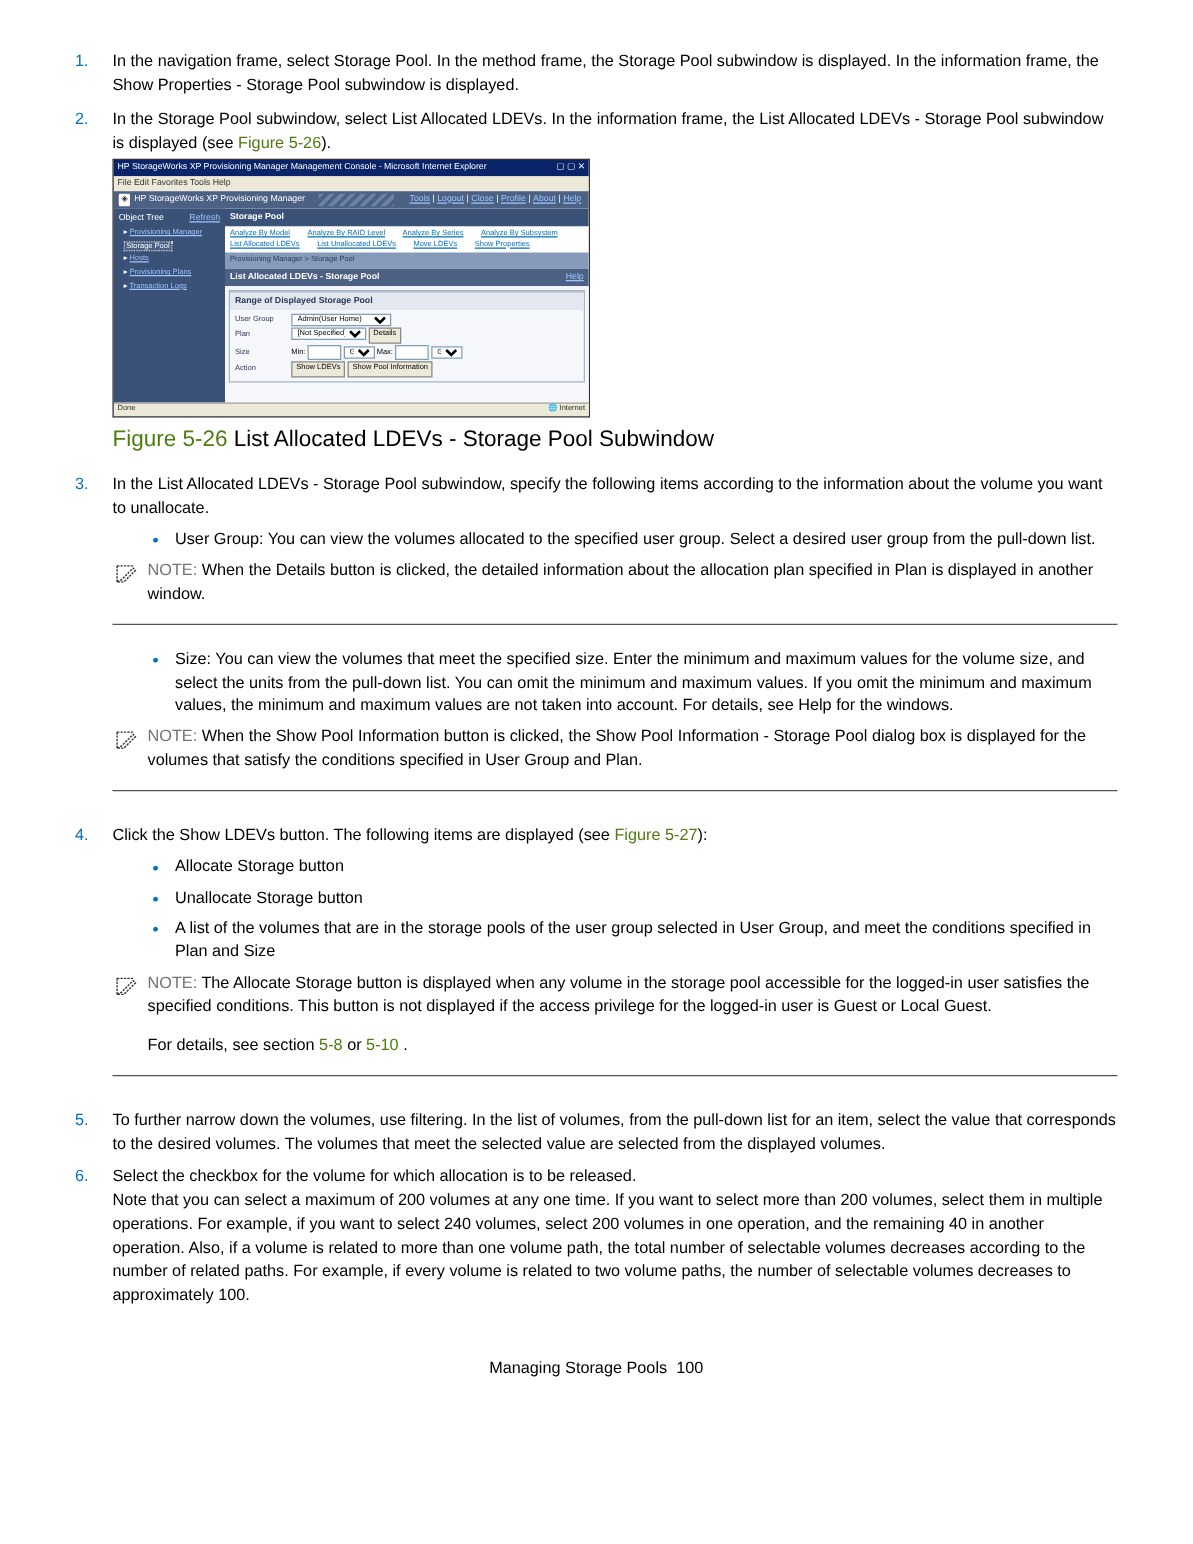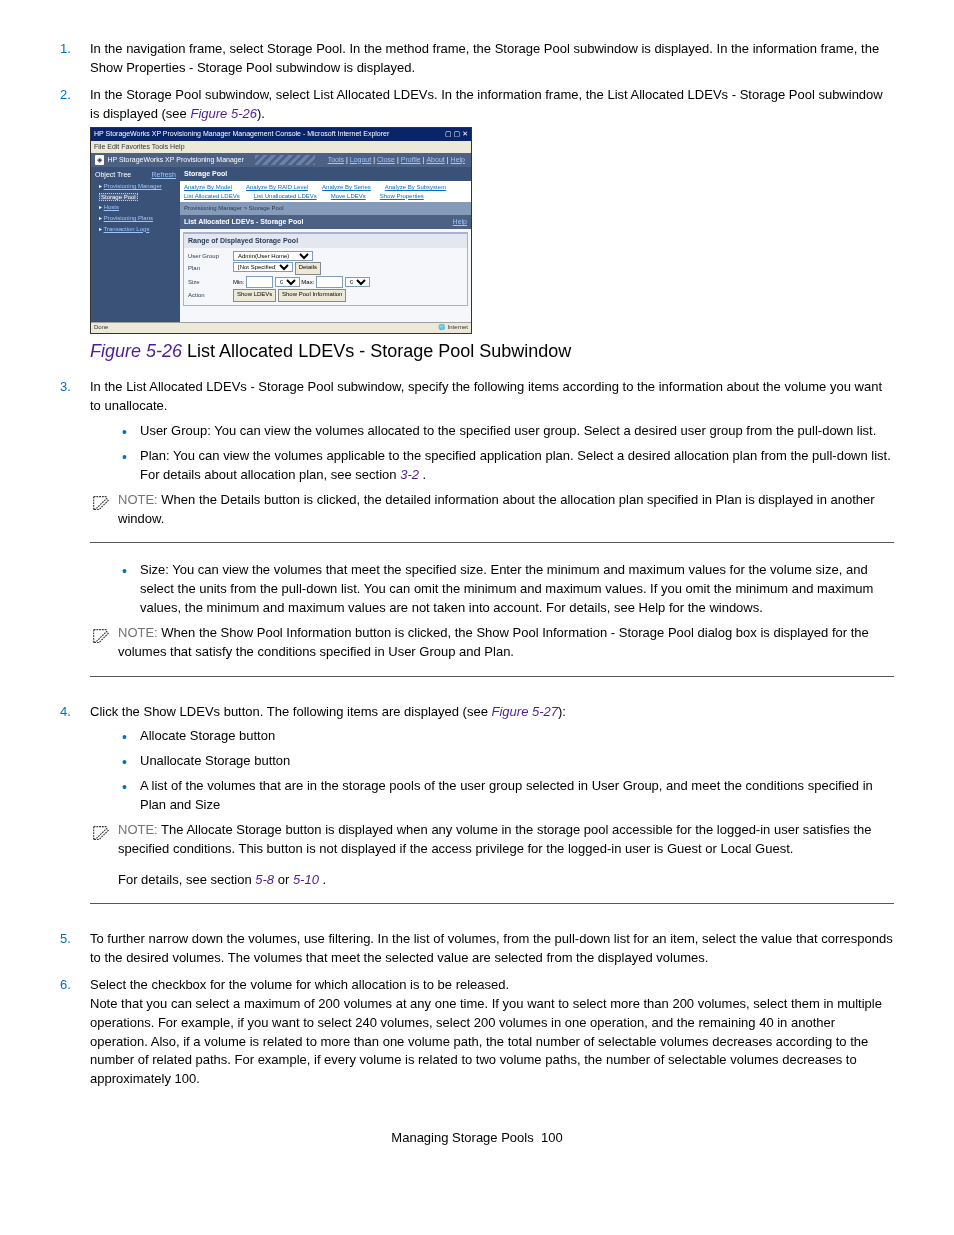--- a/index.html
+++ b/index.html
@@ -24,23 +24,22 @@
     }
     .num {
       color: #0070c0;
       min-width: 30px;
       flex-shrink: 0;
     }
     .body {
       flex: 1;
     }
     .link {
-      color: #4c1d95;
+      color: #4d7c0f;
       text-decoration: none;
-      font-style: italic;
     }
     .figure-container {
       margin-left: 0px;
       margin-top: 4px;
       margin-bottom: 6px;
     }
     .figure-img {
       width: 380px;
       height: 205px;
       background: #d4d8e0;
@@ -353,23 +352,20 @@
     </span>
   </li>
 
   <li>
     <span class="num">3.</span>
     <span class="body">
       <span>In the List Allocated LDEVs - Storage Pool subwindow, specify the following items according to the information about the volume you want to unallocate.</span>
 
       <ul class="sub">
         <li>User Group: You can view the volumes allocated to the specified user group. Select a desired user group from the pull-down list.</li>
-        <li>
-          <span>Plan: You can view the volumes applicable to the specified application plan. Select a desired allocation plan from the pull-down list. For details about allocation plan, see section </span><a href="#" class="link">3-2</a><span> .</span>
-        </li>
       </ul>
 
       <div class="note-block">
         <span class="note-icon">
           <svg class="pencil" viewBox="0 0 24 24">
               <path d="M4 4 h14 M4 4 v14 M4 18 l4 -2 l10 -10 l2 2 l-10 10 z" stroke-dasharray="2 1"></path>
             </svg>
         </span>
         <span class="note-text">
           <span class="note-label">NOTE: </span><span> When the Details button is clicked, the detailed information about the allocation plan specified in Plan is displayed in another window.</span>

